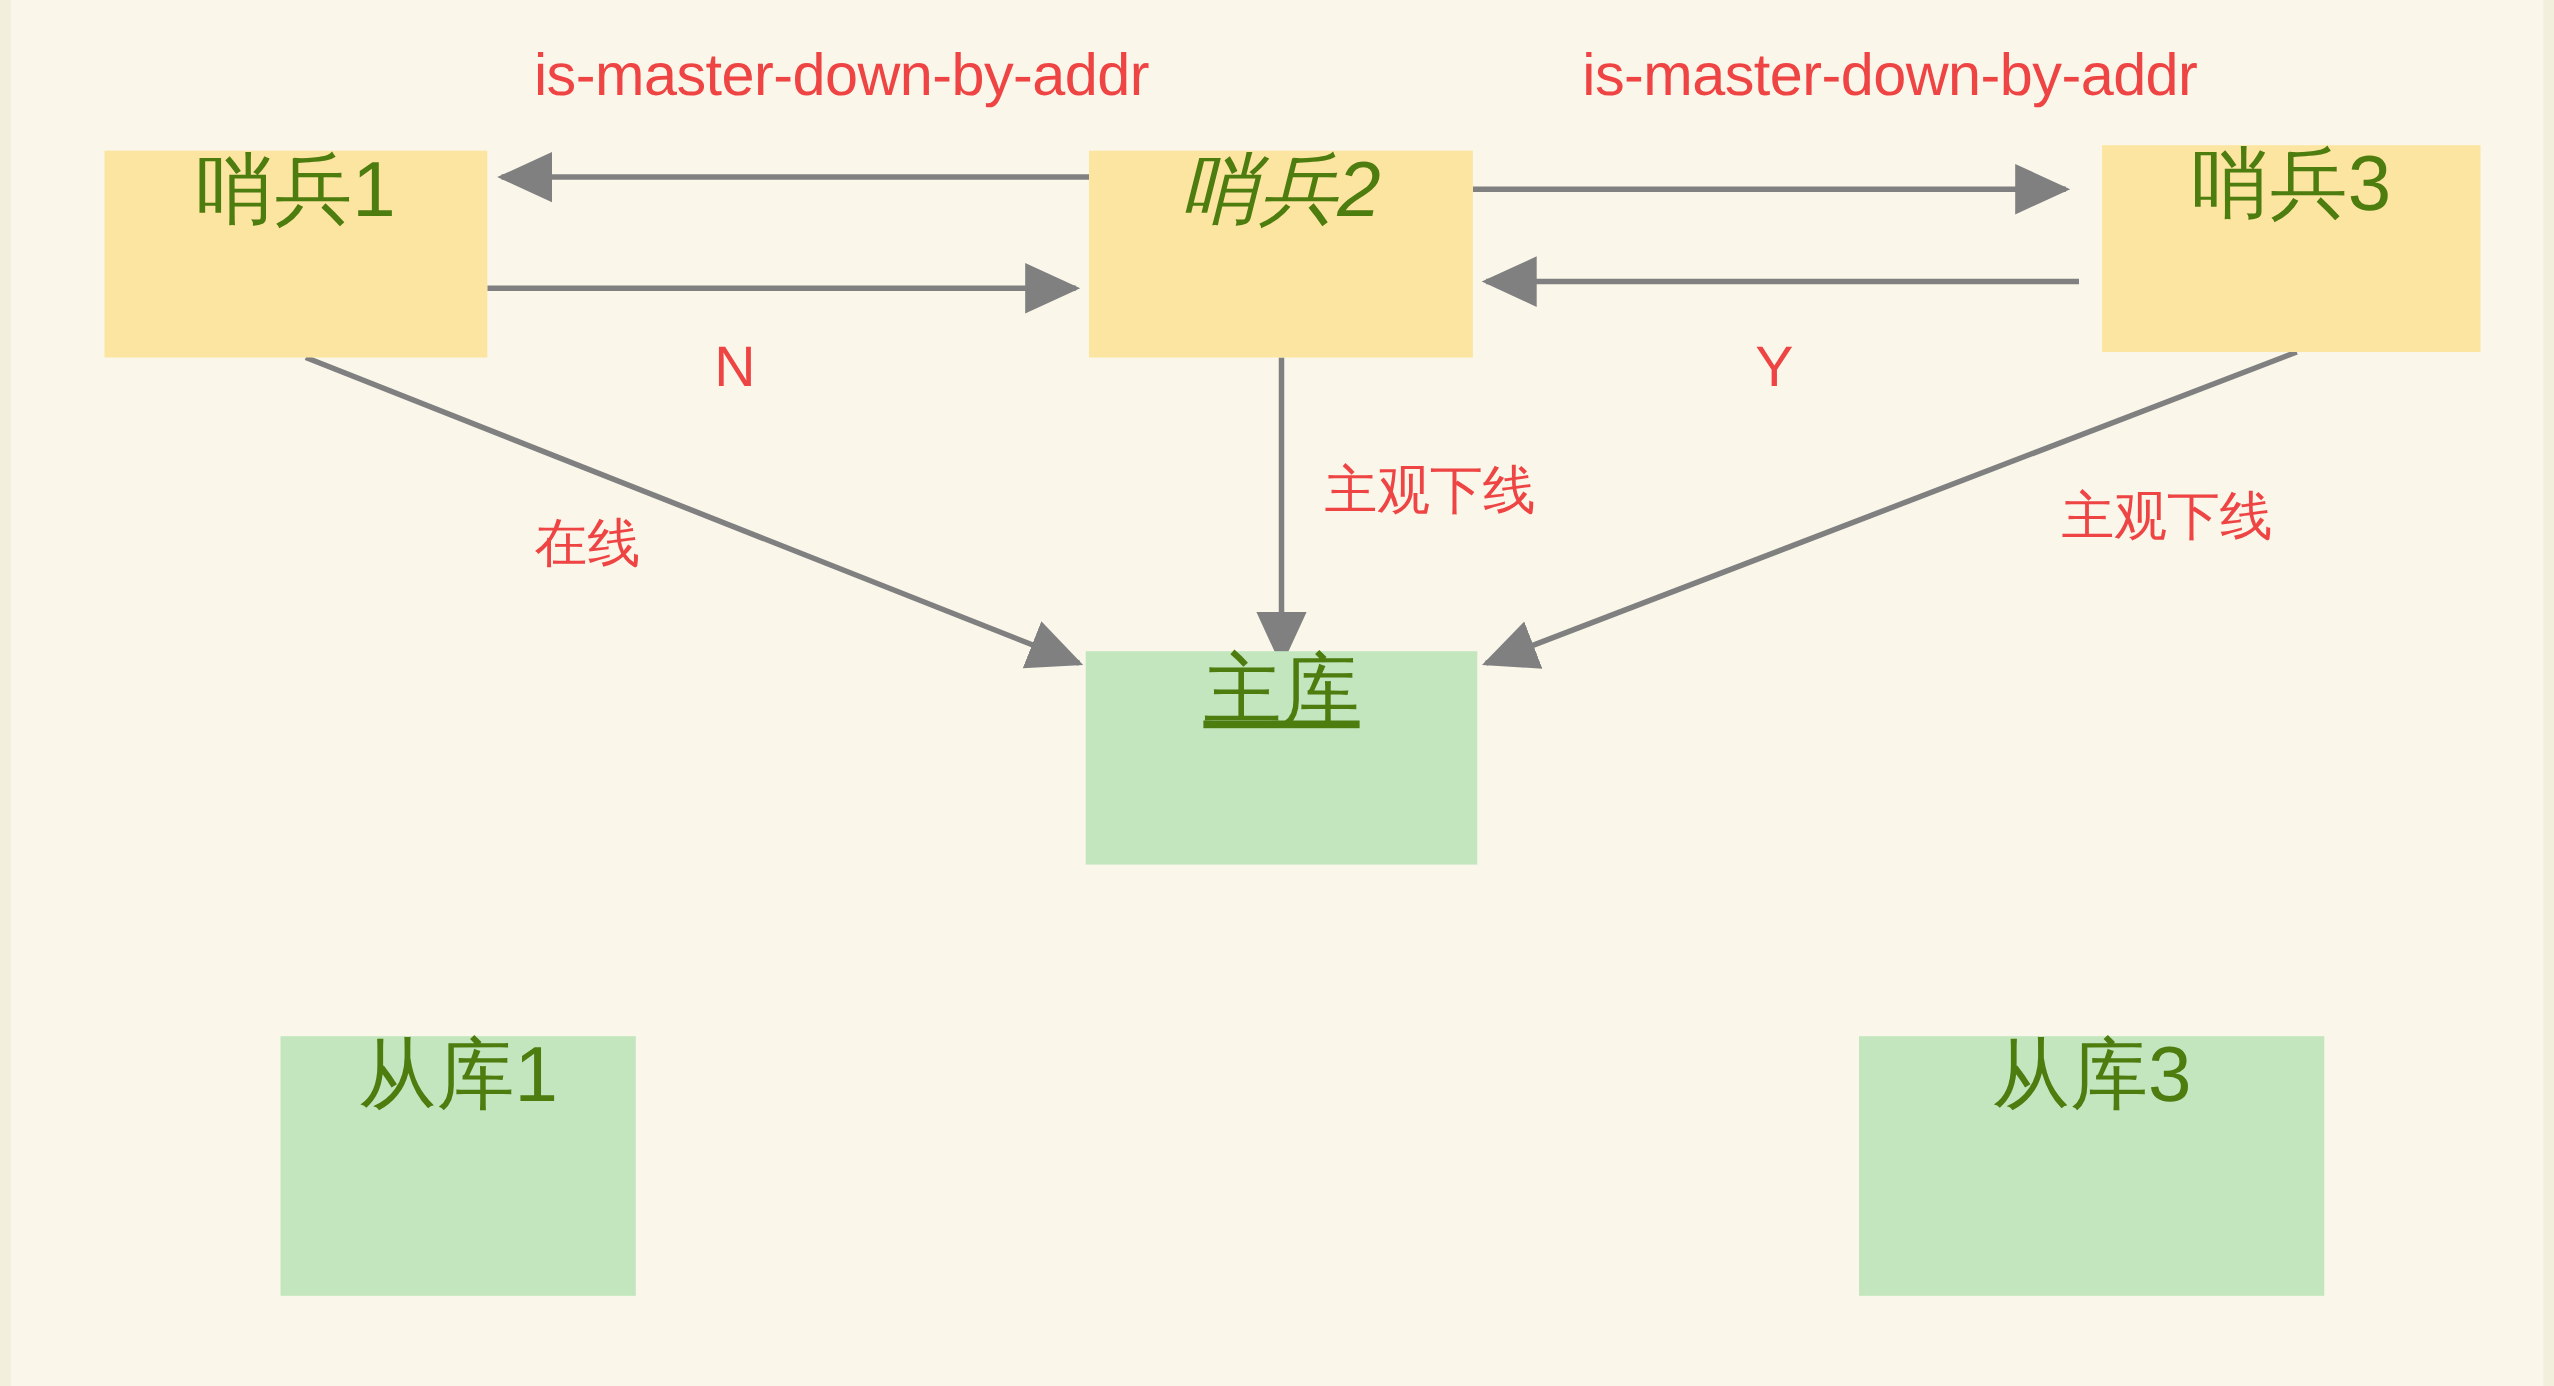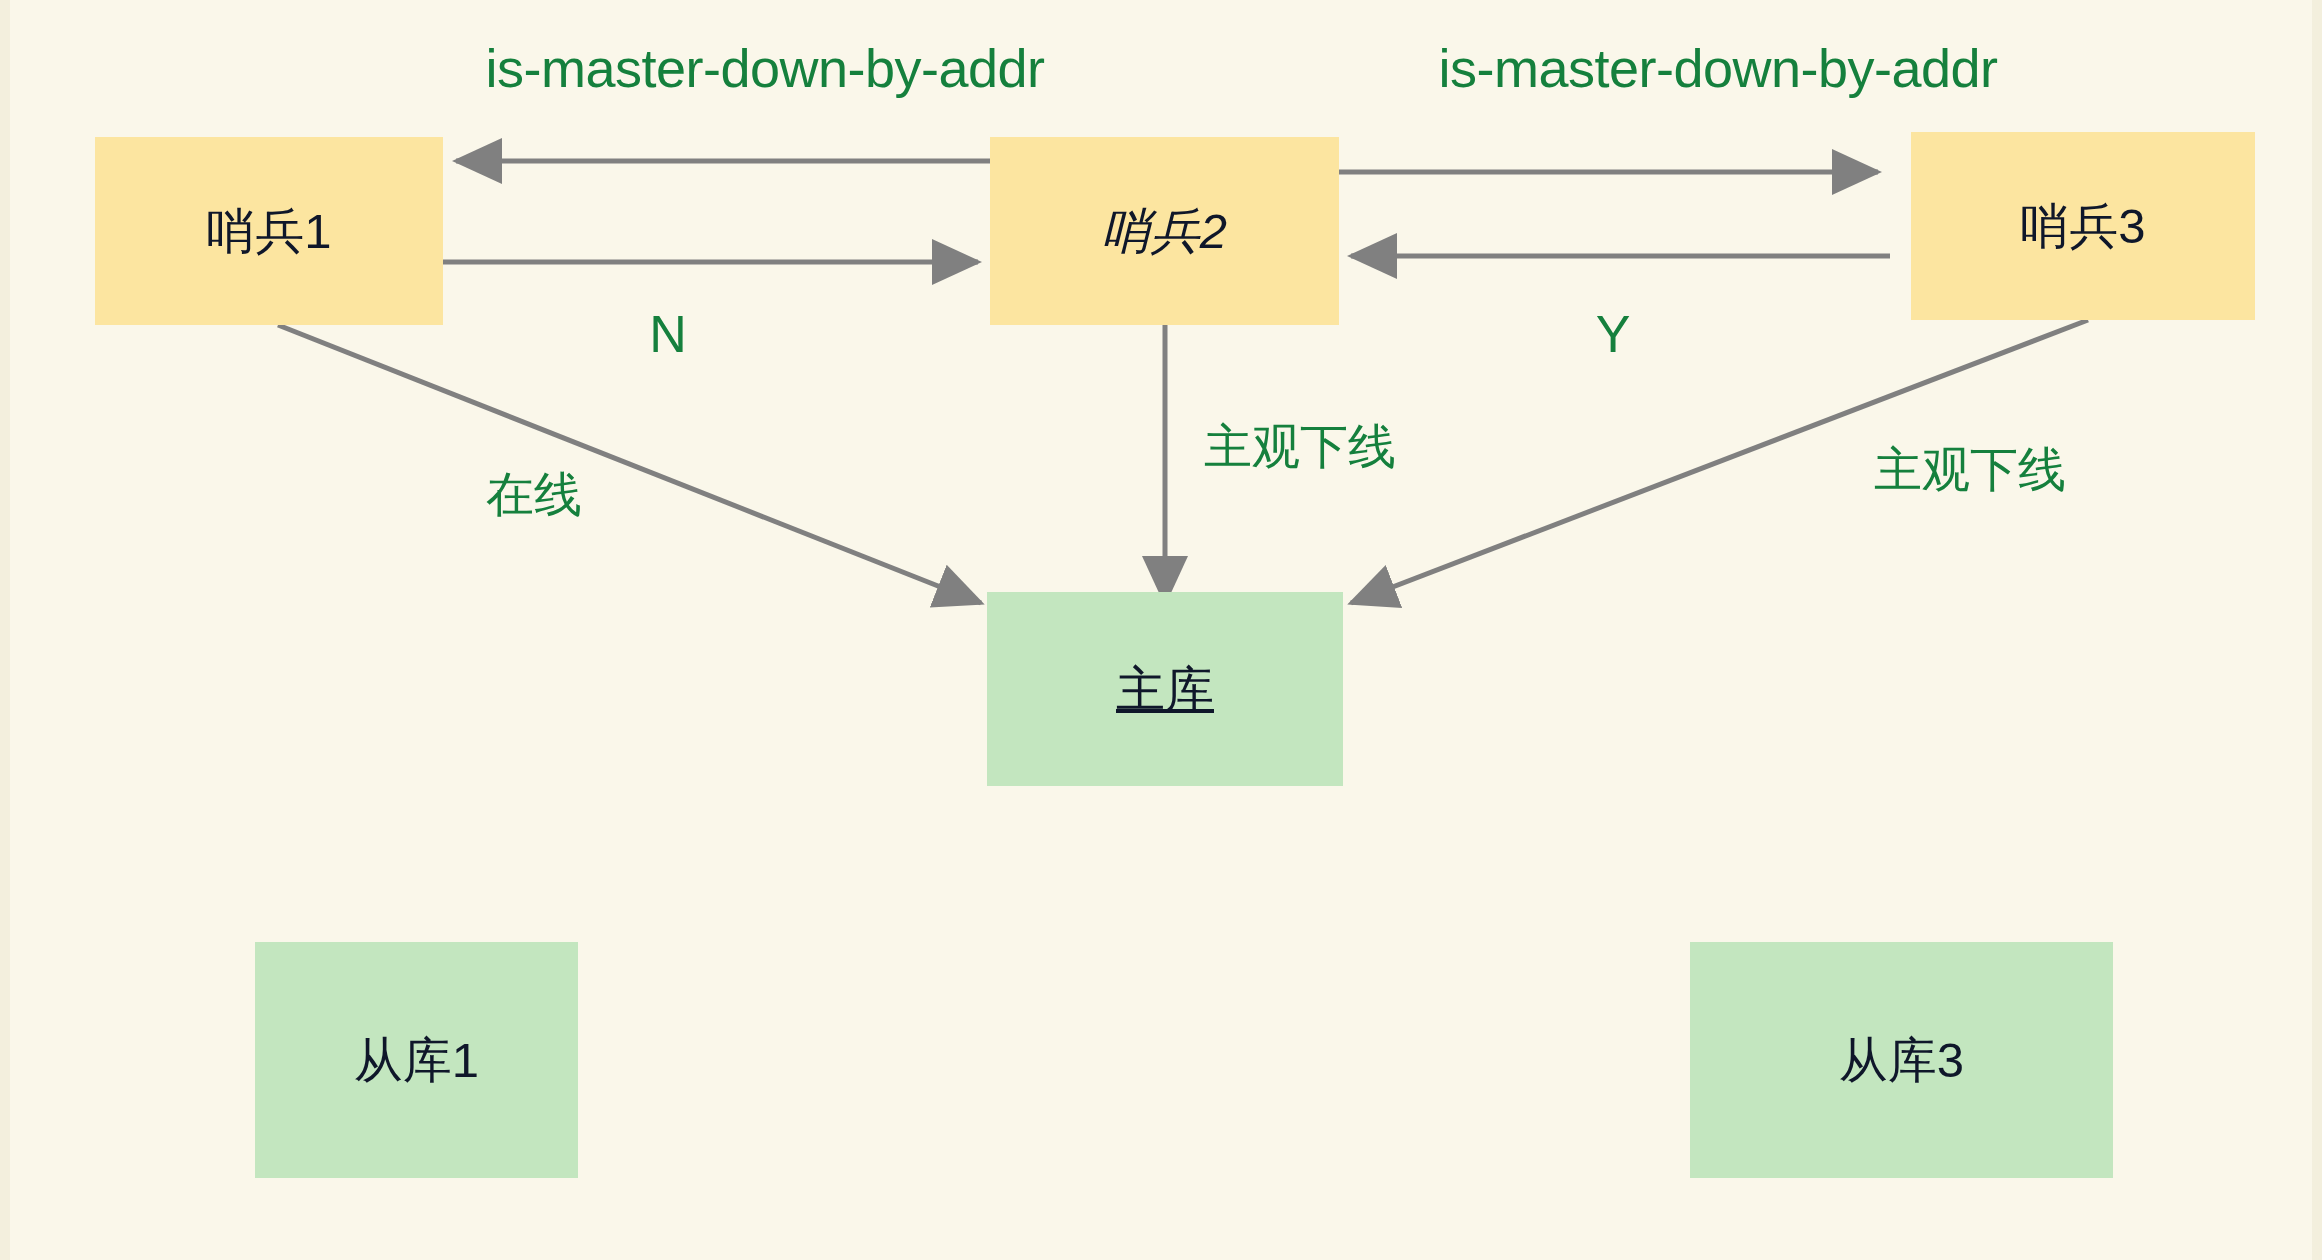--- a/index.html
+++ b/index.html
@@ -22,34 +22,34 @@
     width: 10px;
     height: 100%;
     background: #f3efdd;
   }
   .edge-strip.left  { left: 0; }
   .edge-strip.right { right: 0; }
 
   .node {
     position: absolute;
     display: flex;
-    align-items: center;
+    align-items: flex-start;
     justify-content: center;
-    color: #0f172a;
-    font-size: 49px;
+    color: #4d7c0f;
+    font-size: 71px;
     line-height: 1;
     letter-spacing: 0px;
     white-space: nowrap;
   }
   .node.sentinel { background: #fce5a0; }
   .node.db       { background: #c3e6bf; }
 
   .edge-label {
     position: absolute;
-    color: #15803d;
+    color: #ef4444;
     white-space: nowrap;
     line-height: 1;
     text-align: center;
   }
   .edge-label.rpc {
     font-size: 54px;
     letter-spacing: -0.5px;
   }
   .edge-label.cjk {
     font-size: 48px;

